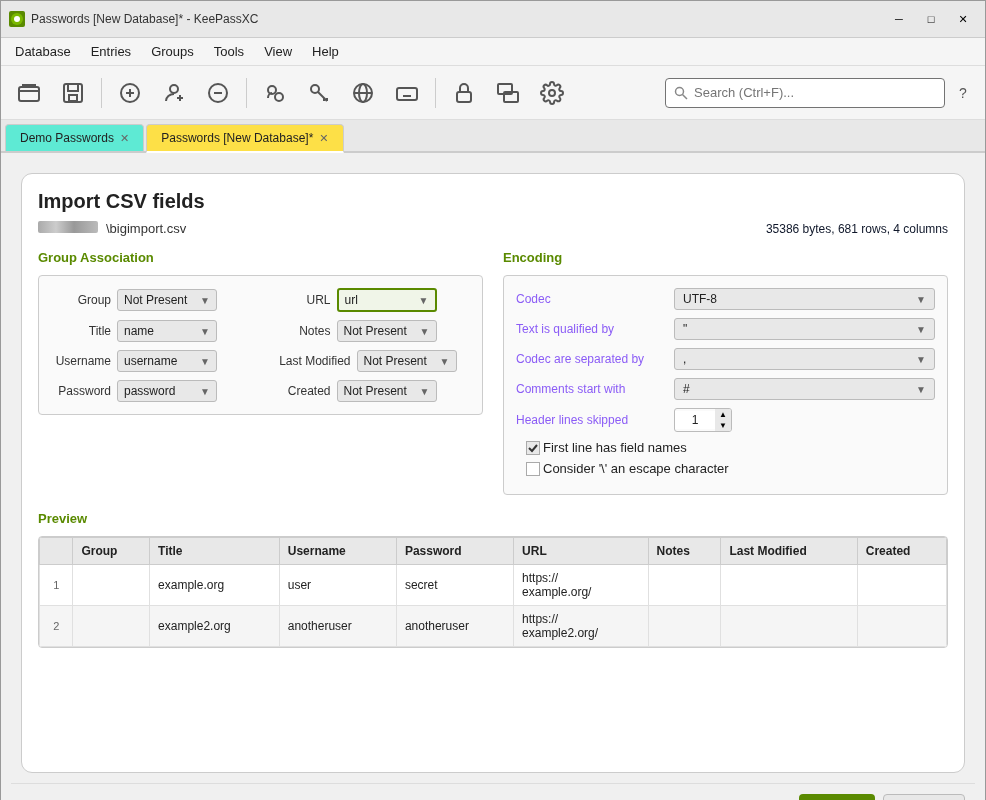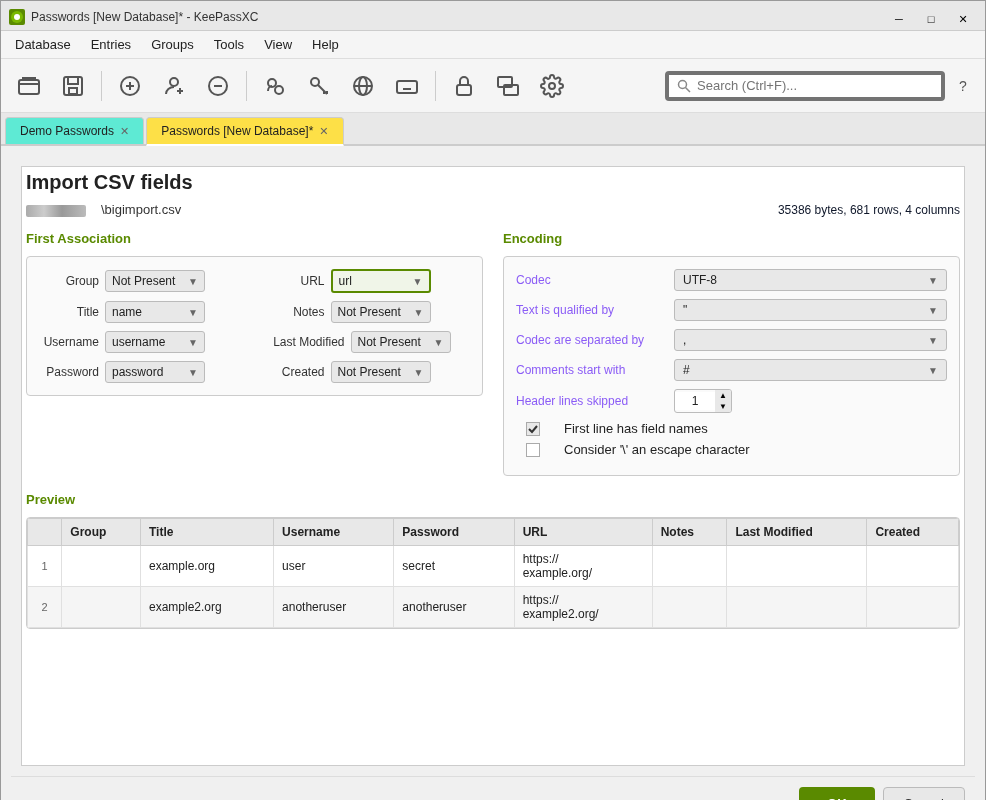--- a/index.html
+++ b/index.html
@@ -1,50 +1,50 @@
 <!DOCTYPE html>
 <html><head>
   <meta charset="utf-8">
   <style>
     * { box-sizing: border-box; margin: 0; padding: 0; }
     body { font-family: 'Segoe UI', Arial, sans-serif; font-size: 13px; background: #f0f0f0; color: #222; }
 
     
-    .titlebar { background: #e8e8e8; height: 30px; display: flex; align-items: flex-start; justify-content: space-between; padding: 8px 8px; border-bottom: 1px solid #ccc; }
+    .titlebar { background: #e8e8e8; height: 30px; display: flex; align-items: center; justify-content: space-between; padding: 18px 8px; border-bottom: 1px solid #ccc; }
     .titlebar-left { display: flex; align-items: center; gap: 6px; }
     .titlebar-icon { width: 16px; height: 16px; background: #5a8a00; border-radius: 2px; display: flex; align-items: center; justify-content: center; }
     .titlebar-title { font-size: 12px; color: #333; }
     .titlebar-controls { display: flex; gap: 4px; }
     .titlebar-btn { width: 28px; height: 20px; border: none; background: #e8e8e8; cursor: pointer; font-size: 11px; display: flex; align-items: center; justify-content: center; border-radius: 2px; }
 
     
     .menubar { background: #f5f5f5; height: 28px; display: flex; align-items: center; padding: 0 4px; border-bottom: 1px solid #ddd; }
     .menu-item { padding: 4px 10px; cursor: pointer; border-radius: 3px; font-size: 13px; }
 
     
     .toolbar { background: #f5f5f5; height: 54px; display: flex; align-items: center; padding: 0 8px; border-bottom: 1px solid #ddd; gap: 4px; }
     .tb-btn { width: 40px; height: 40px; border: none; background: transparent; cursor: pointer; border-radius: 4px; display: flex; align-items: center; justify-content: center; font-size: 20px; color: #444; }
     .tb-sep { width: 1px; height: 30px; background: #ccc; margin: 0 4px; }
-    .tb-search { flex: 1; max-width: 280px; margin-left: auto; display: flex; align-items: center; background: white; border: 4px solid #737373; border-radius: 4px; padding: 0 8px; height: 30px; }
+    .tb-search { flex: 1; max-width: 280px; margin-left: auto; display: flex; align-items: center; background: white; border: 1px solid #737373; border-radius: 4px; padding: 0 8px; height: 30px; }
     .tb-search input { border: none; outline: none; flex: 1; font-size: 13px; color: #888; background: transparent; }
     .tb-help { width: 28px; height: 28px; border: none; background: transparent; cursor: pointer; font-size: 14px; color: #555; }
 
     
     .tabs { background: #e8e8e8; display: flex; border-bottom: 2px solid #ccc; padding: 0 4px; padding-top: 4px; }
     .tab { padding: 6px 14px; cursor: pointer; border: 1px solid #ccc; border-bottom: none; background: #5eead4; border-radius: 4px 4px 0 0; margin-right: 2px; display: flex; align-items: center; gap: 6px; font-size: 12px; }
     .tab.active { background: #fde047; border-bottom: 2px solid white; margin-bottom: -2px; }
     .tab-close { font-size: 11px; color: #666; cursor: pointer; }
 
     
-    .main-content { background: white; margin: 10px; border: 1px solid #ccc; border-radius: 0; padding: 4px; min-height: 600px; }
+    .main-content { background: white; margin: 10px; border: 1px solid #ccc; border-radius: 11px; padding: 16px; min-height: 600px; }
 
     
     .import-title { font-size: 20px; font-weight: bold; margin-bottom: 8px; }
     .import-file-row { display: flex; justify-content: space-between; align-items: center; margin-bottom: 14px; }
-    .import-file { display: flex; align-items: flex-end; gap: 15px; font-size: 13px; color: #333; }
+    .import-file { display: flex; align-items: flex-start; gap: 8px; font-size: 13px; color: #333; }
     .file-icon-bar { width: 60px; height: 12px; background: linear-gradient(to right, #aaa 0%, #ccc 30%, #999 60%, #bbb 100%); border-radius: 2px; }
     .import-stats { font-size: 12px; color: #0f172a; }
 
     
     .two-col { display: flex; gap: 20px; margin-bottom: 16px; }
     .col-left { flex: 1; }
     .col-right { flex: 1; }
 
     .section-title { color: #5a8a00; font-weight: bold; font-size: 13px; margin-bottom: 10px; }
 
@@ -56,21 +56,21 @@
     .assoc-select { display: flex; align-items: center; background: #e8e8e8; border: 1px solid #bbb; border-radius: 3px; padding: 3px 6px; cursor: pointer; font-size: 12px; min-width: 100px; justify-content: space-between; }
     .assoc-select.highlight { border: 2px solid #5a8a00; background: #f0f5e8; }
     .assoc-select .arrow { font-size: 10px; color: #666; }
 
     
     .encoding-box { border: 1px solid #ccc; border-radius: 4px; padding: 12px; background: #fafafa; }
     .enc-row { display: flex; align-items: center; gap: 8px; margin-bottom: 8px; }
     .enc-label { font-size: 12px; color: #8b5cf6; min-width: 150px; }
     .enc-select { display: flex; align-items: center; background: #e8e8e8; border: 1px solid #bbb; border-radius: 3px; padding: 3px 8px; cursor: pointer; font-size: 12px; flex: 1; justify-content: space-between; }
     .enc-select .arrow { font-size: 10px; color: #666; }
-    .enc-checkbox-row { display: flex; align-items: center; gap: 24px; margin-bottom: 6px; padding-left: 10px; text-align: center; }
+    .enc-checkbox-row { display: flex; align-items: center; gap: 3px; margin-bottom: 6px; padding-left: 10px; text-align: center; }
     .enc-checkbox { width: 14px; height: 14px; border: 1px solid #aaa; background: white; display: flex; align-items: center; justify-content: center; cursor: pointer; }
     .enc-checkbox.checked { background: #e8e8e8; }
     .spin-input { display: flex; align-items: center; border: 1px solid #bbb; border-radius: 3px; overflow: hidden; }
     .spin-value { padding: 2px 8px; background: white; font-size: 12px; min-width: 40px; text-align: center; }
     .spin-arrows { display: flex; flex-direction: column; background: #e8e8e8; }
     .spin-arrow { width: 16px; height: 11px; display: flex; align-items: center; justify-content: center; font-size: 8px; cursor: pointer; border: none; background: transparent; }
 
     
     .preview-title { color: #5a8a00; font-weight: bold; font-size: 13px; margin-bottom: 10px; }
     .preview-table-wrap { border: 1px solid #ccc; border-radius: 4px; overflow: hidden; max-height: 160px; overflow-y: auto; }
@@ -237,21 +237,21 @@
         <div class="import-file">
           <div class="file-icon-bar"></div>
           <span>\bigimport.csv</span>
         </div>
         <span class="import-stats">35386 bytes, 681 rows, 4 columns</span>
       </div>
 
       <div class="two-col">
 
         <div class="col-left">
-          <div class="section-title">First Association</div>
+          <div class="section-title">Group Association</div>
           <div class="assoc-box">
             <div class="assoc-grid">
 
               <div class="assoc-row">
                 <span class="assoc-label">Group</span>
                 <div class="assoc-select">
                   <span>Not Present</span>
                   <span class="arrow">▼</span>
                 </div>
               </div>

